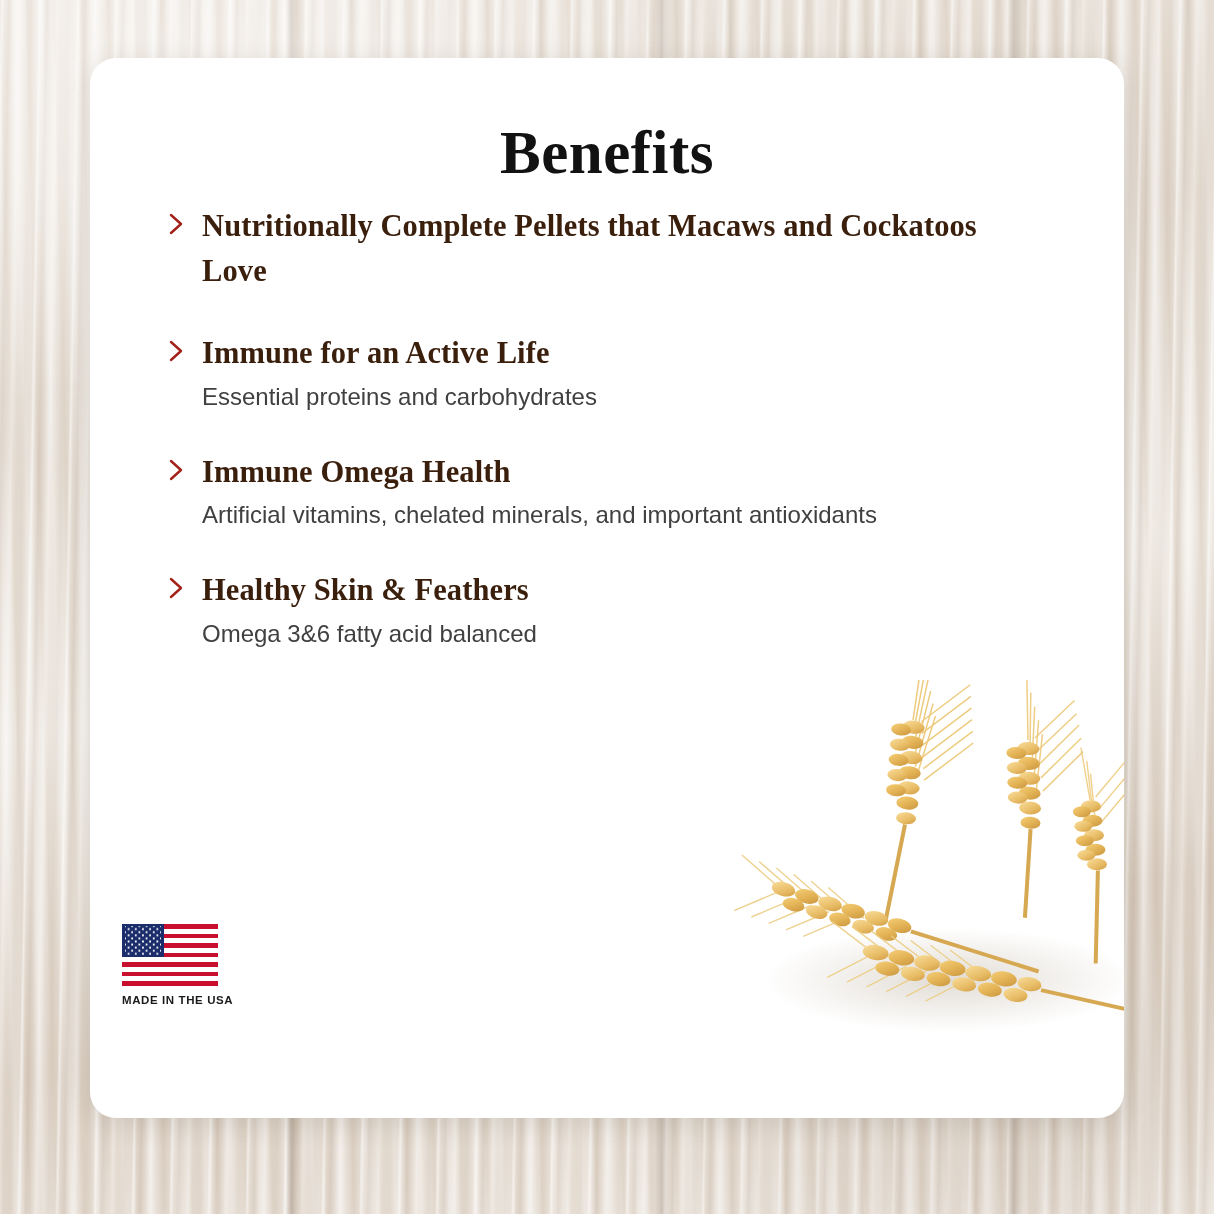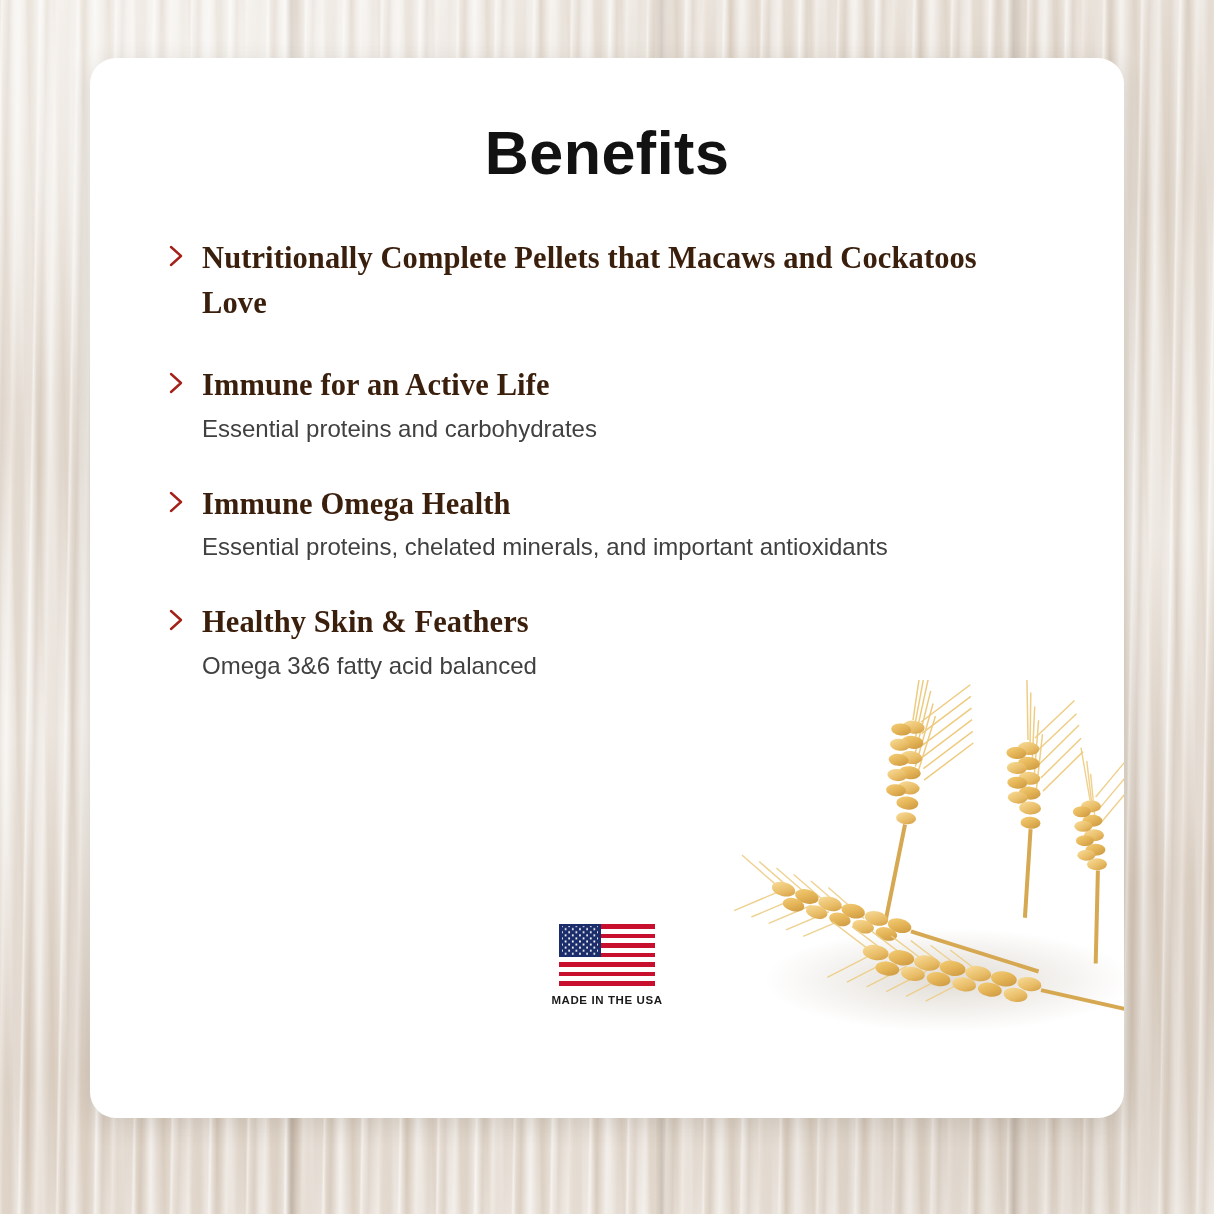--- a/index.html
+++ b/index.html
@@ -74,31 +74,31 @@
     top: 58px;
     width: 1034px;
     height: 1060px;
     background: #ffffff;
     border-radius: 26px;
     box-shadow: 0 6px 26px rgba(80,66,52,0.13);
     overflow: hidden;
   }
 
   #title {
-    font-family: Liberation Sans, sans-serif;
+    font-family: Liberation Serif, serif;
     font-weight: bold;
     font-size: 61px;
     color: #121212;
     text-align: center;
     margin-top: 60px;
     letter-spacing: 0.5px;
   }
 
   .benefit-list {
-    margin-top: 48px;
+    margin-top: 16px;
     padding: 0 116px 0 78px;
     position: relative;
     z-index: 3;
   }
 
   .benefit {
     display: flex;
     align-items: flex-start;
     margin-bottom: 38px;
   }
@@ -147,22 +147,22 @@
   }
 
   
   #usa-badge {
     position: absolute;
     left: 0;
     right: 0;
     bottom: 112px;
     display: flex;
     flex-direction: column;
-    align-items: center;
     z-index: 4;
+    padding-left: 32px;
   }
   .flag {
     width: 96px;
     height: 62px;
     position: relative;
     background: #ffffff;
     overflow: hidden;
   }
   .stripes {
     position: absolute;
@@ -231,21 +231,21 @@
     </div>
 
     <div class="benefit">
       <span class="chev">
         <svg width="18" height="22" viewBox="0 0 18 22" aria-hidden="true">
           <path d="M3 2 L13 11 L3 20" fill="none" stroke="#a32118" stroke-width="2.4" stroke-linecap="round" stroke-linejoin="round"></path>
         </svg>
       </span>
       <div class="benefit-body">
         <div class="b-head">Immune Omega Health</div>
-        <div class="b-sub">Essential proteins, chelated minerals, and important antioxidants</div>
+        <div class="b-sub">Artificial vitamins, chelated minerals, and important antioxidants</div>
       </div>
     </div>
 
     <div class="benefit">
       <span class="chev">
         <svg width="18" height="22" viewBox="0 0 18 22" aria-hidden="true">
           <path d="M3 2 L13 11 L3 20" fill="none" stroke="#a32118" stroke-width="2.4" stroke-linecap="round" stroke-linejoin="round"></path>
         </svg>
       </span>
       <div class="benefit-body">

